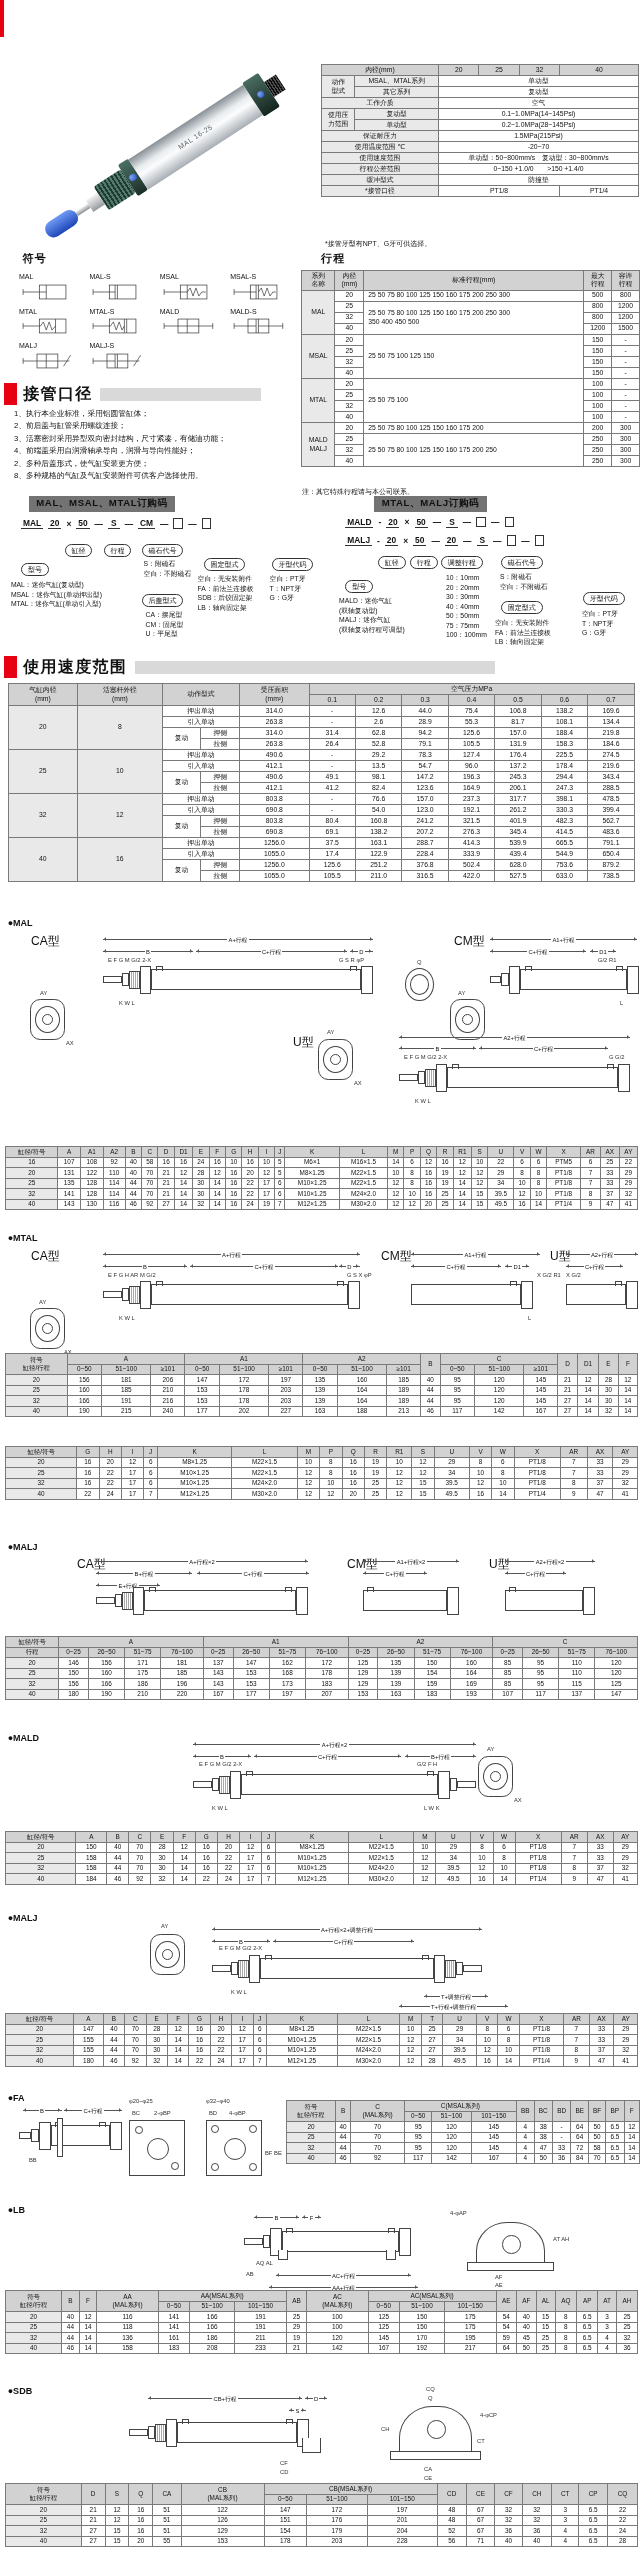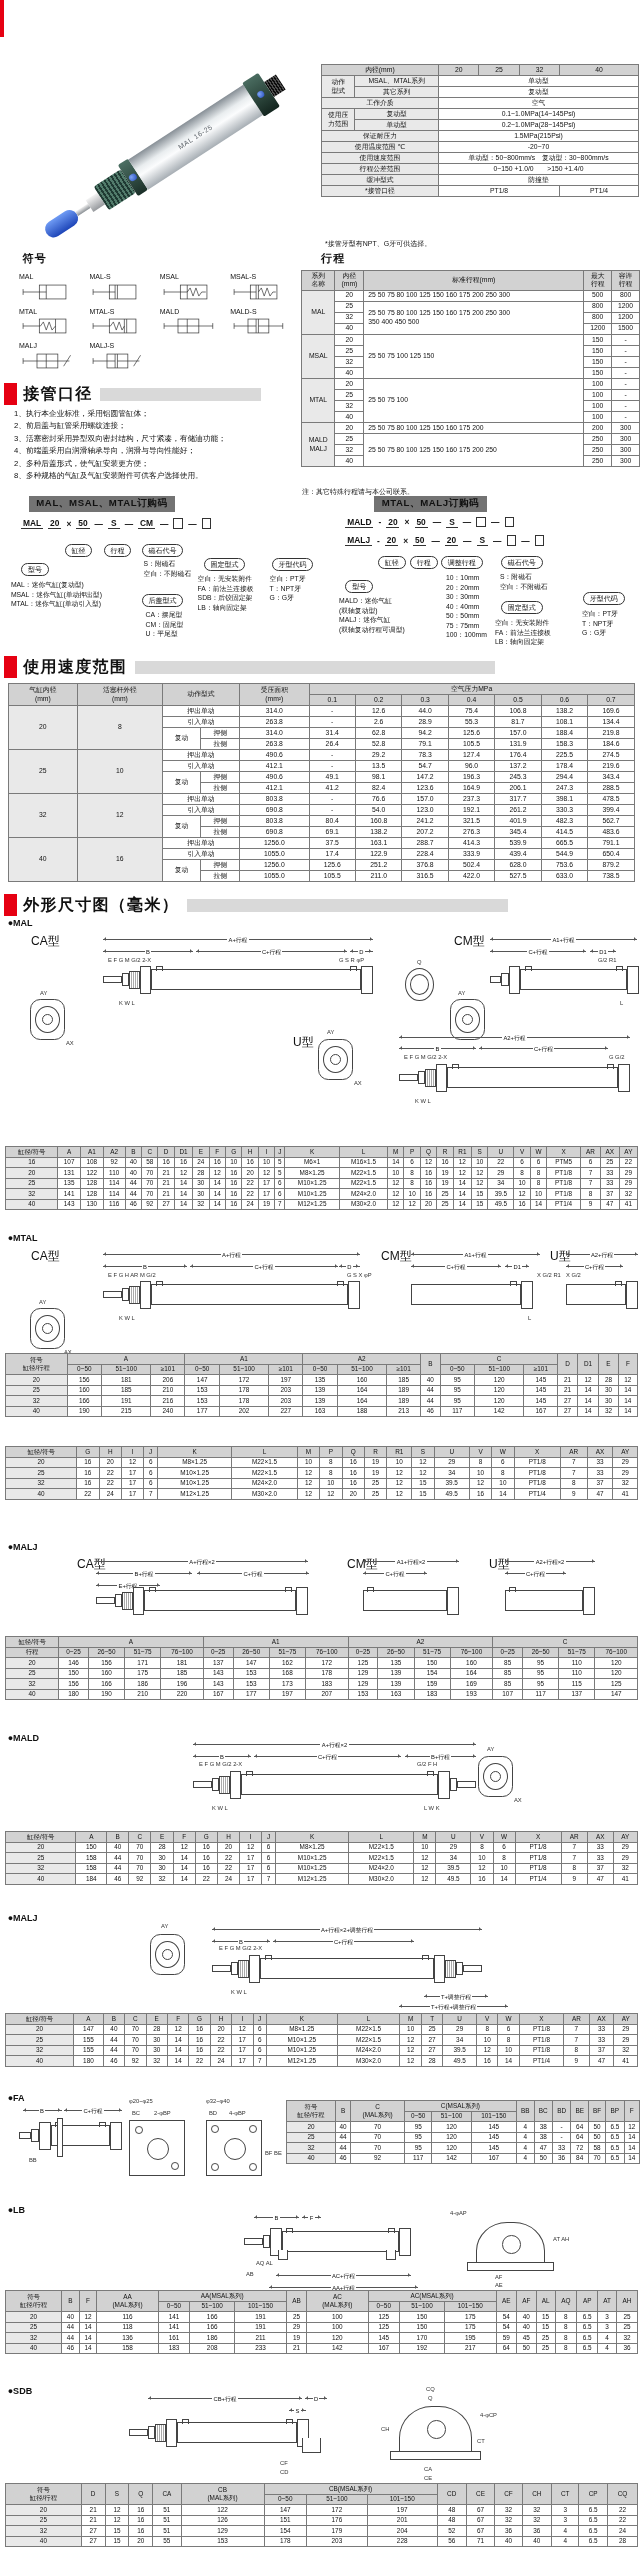--- a/index.html
+++ b/index.html
@@ -697,25 +697,20 @@
           <td>211.0</td>
           <td>316.5</td>
           <td>422.0</td>
           <td>527.5</td>
           <td>633.0</td>
           <td>738.5</td>
         </tr>
       </tbody>
     </table>
 
-  <div class="sechead" style="left:3.9px;top:894px">
-    <div class="rb"></div>
-    <h2>外形尺寸图（毫米）</h2>
-    <div class="bar" style="width:321px"></div>
-  </div>
 
   <div class="bullet" style="left:7.7px;top:918px">●MAL</div>
   <span class="dtag" style="left:31px;top:933px">CA型</span>
   <span class="lets" style="left:40px;top:990px">AY</span>
   <div class="hexv" style="left:30px;top: 999px"></div>
   <span class="lets" style="left:66px;top:1040px">AX</span>
   <div class="dim" style="left:103px;top:932px;width:270px"><i>A+行程</i></div>
   <div class="dim" style="left:103px;top:944px;width:90px"><i>B</i></div>
   <div class="dim" style="left:196px;top:944px;width:151px"><i>C+行程</i></div>
   <div class="dim" style="left:350px;top:944px;width:22.5px"><i>D</i></div>

